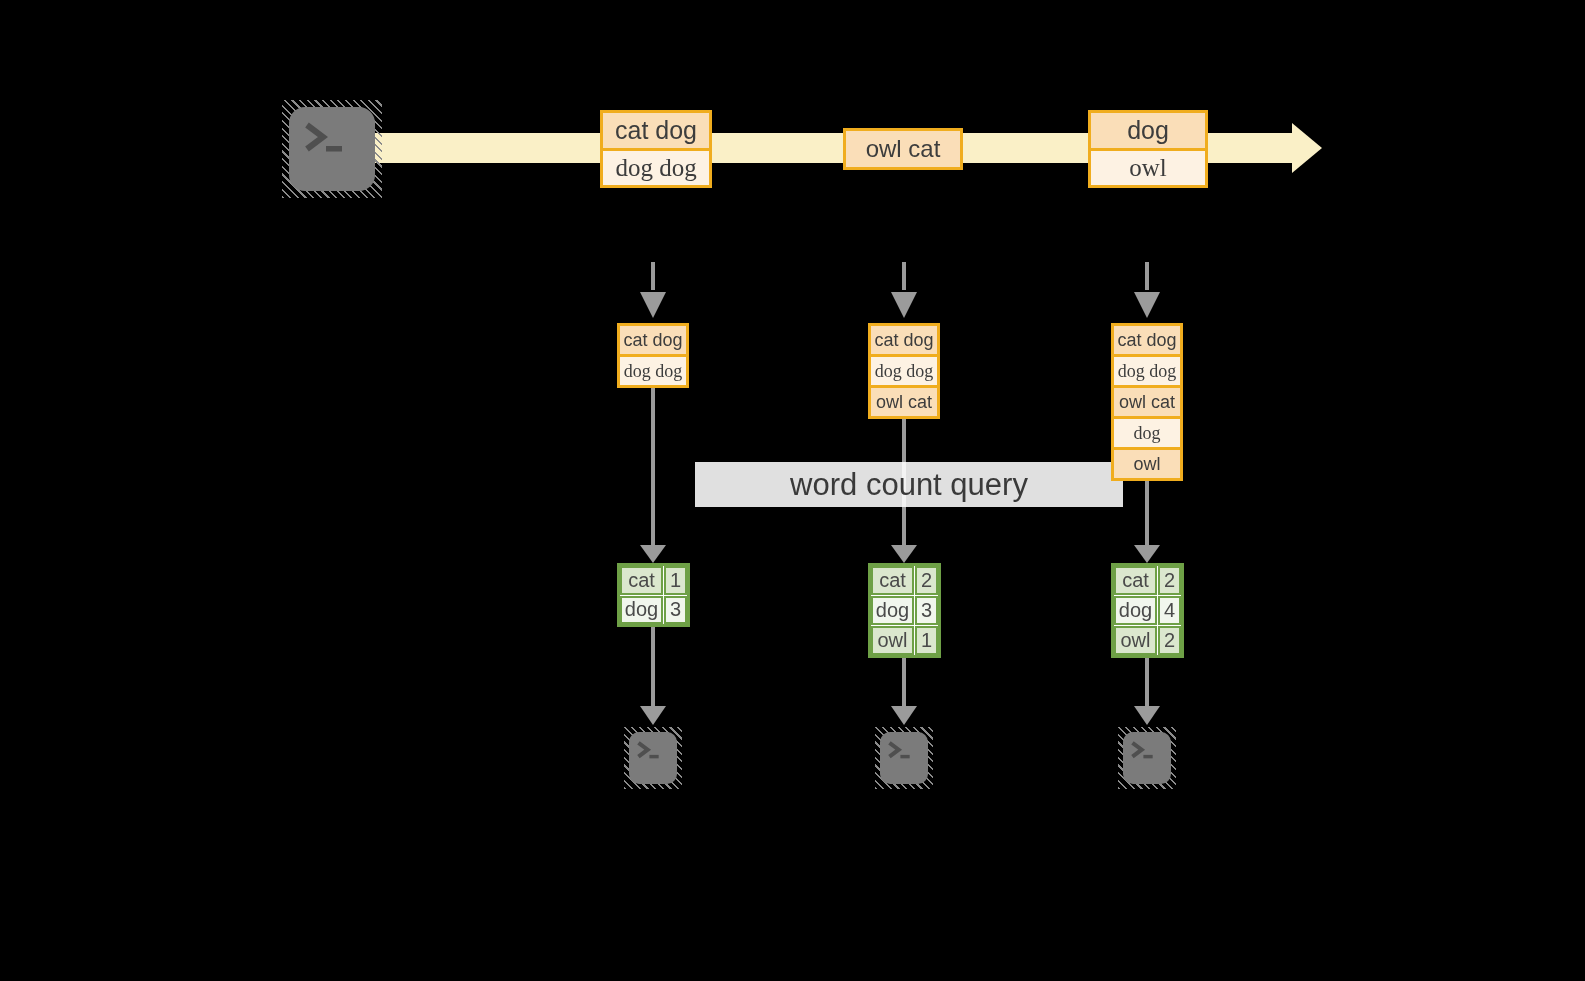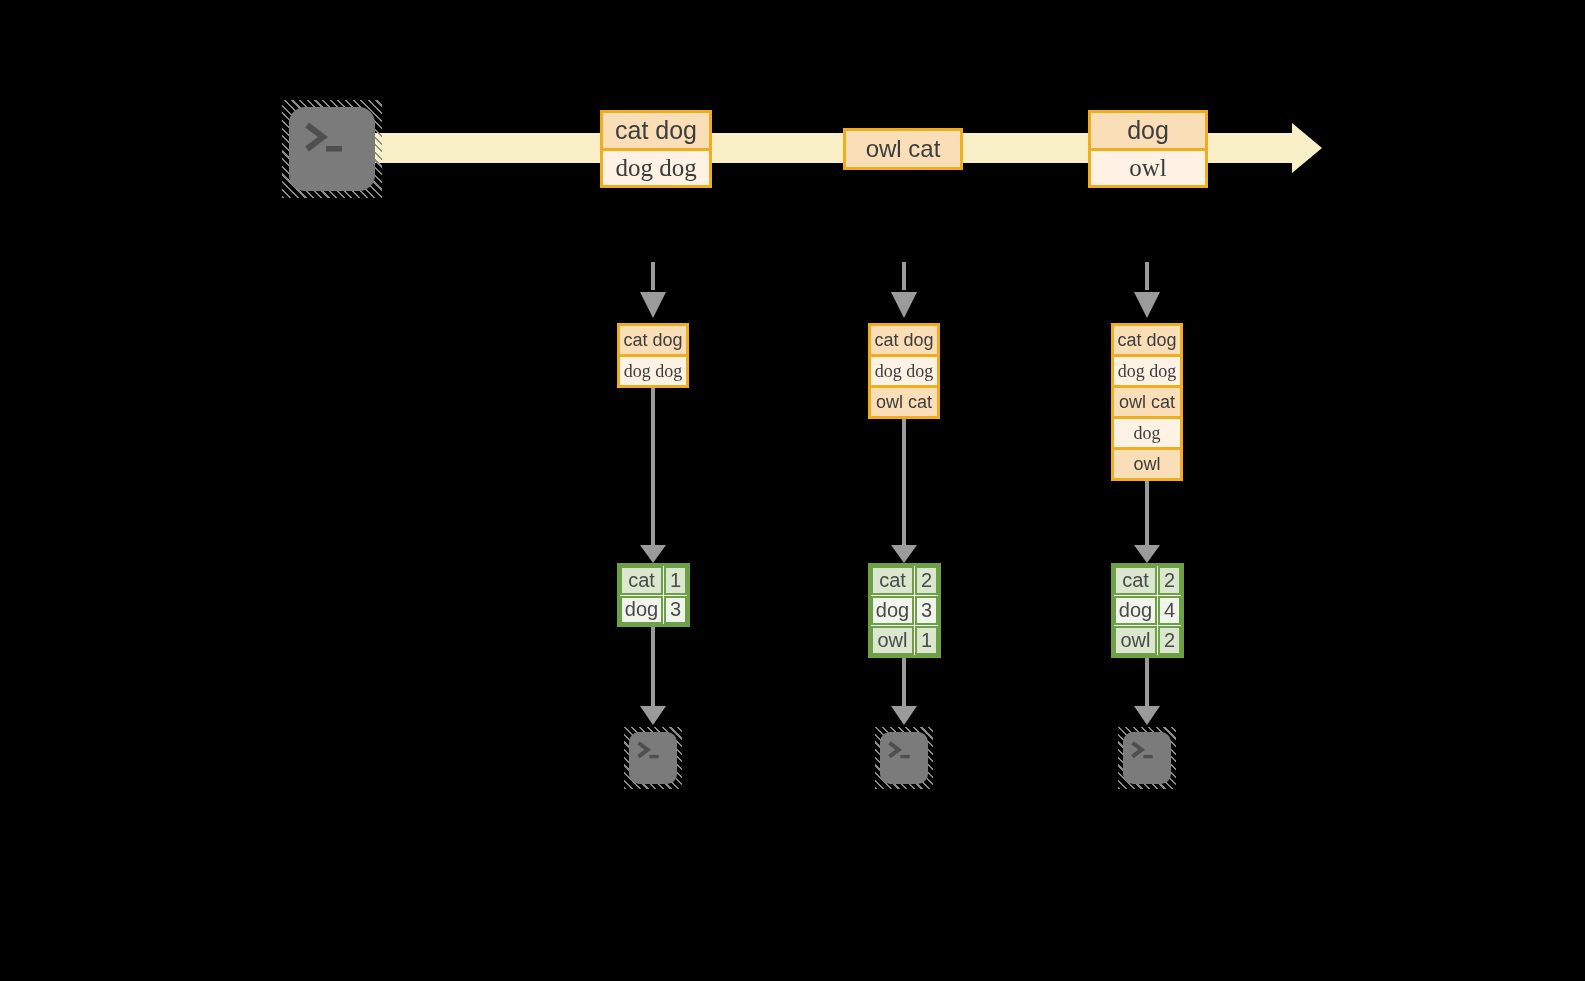--- a/index.html
+++ b/index.html
@@ -96,20 +96,21 @@
     <div class="srow fa">owl</div>
   </div>
 
   <div class="vline" style="left:651px;top:386px;height:159px;"></div>
   <div class="ahead" style="left:640px;top:545px;border-top:18px solid var(--gray);"></div>
   <div class="vline" style="left:902px;top:417px;height:128px;"></div>
   <div class="ahead" style="left:891px;top:545px;border-top:18px solid var(--gray);"></div>
   <div class="vline" style="left:1145px;top:479px;height:66px;"></div>
   <div class="ahead" style="left:1134px;top:545px;border-top:18px solid var(--gray);"></div>
 
+  <div class="qbox">word count query</div>
 
   <div class="gtable" style="left:617px;top:563px;height:64px;">
     <div class="gcell ga">cat</div>
     <div class="gcell ga">1</div>
     <div class="gcell gb">dog</div>
     <div class="gcell gb">3</div>
   </div>
   <div class="gtable" style="left:868px;top:563px;height:95px;">
     <div class="gcell ga">cat</div>
     <div class="gcell ga">2</div>

